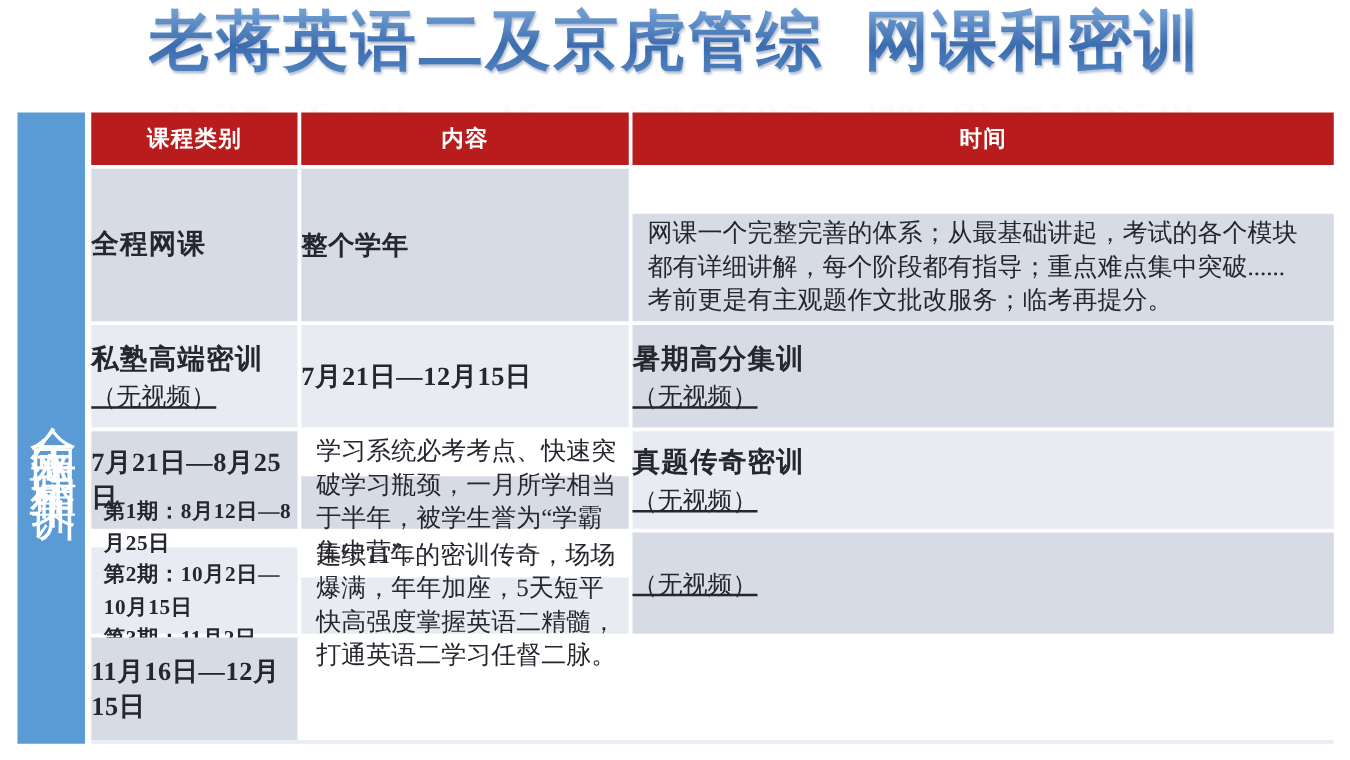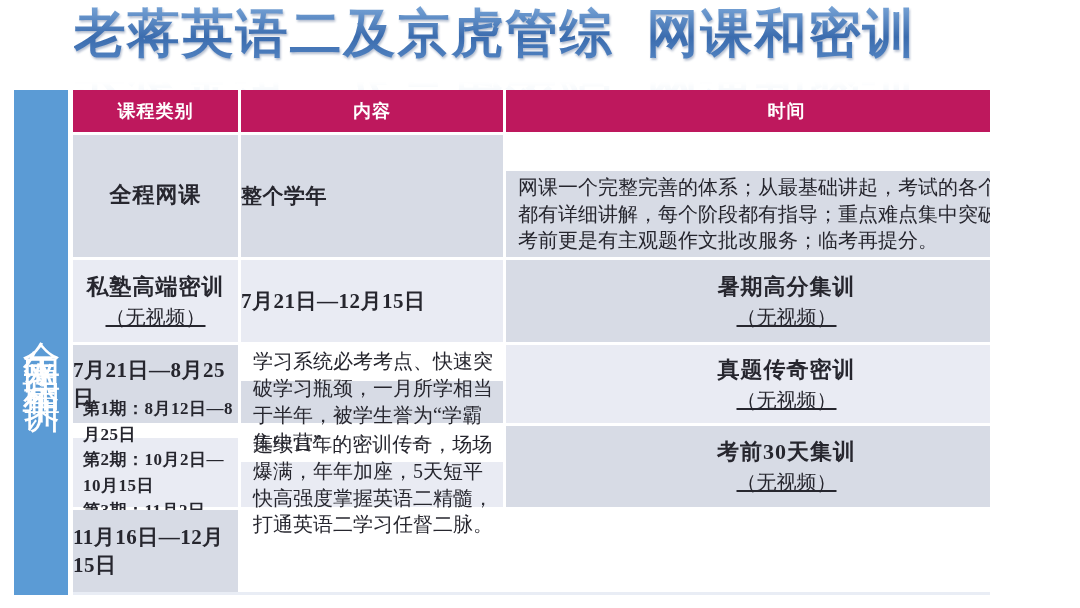--- a/index.html
+++ b/index.html
@@ -1,18 +1,18 @@
 <!DOCTYPE html>
 <html><head>
 <meta charset="utf-8">
 <style>
   * { margin:0; padding:0; box-sizing:border-box; }
   html,body { background:#ffffff; }
   .page {
-    position:relative; width:990px; height:608px;
+    position:relative; width:1080px; height:608px;
     background:#ffffff; overflow:hidden;
     font-family:"Liberation Serif","DejaVu Serif",serif;
     color:#26262e;
   }
 
   
   .title-wrap { position:absolute; top:4px; left:0; right:0; text-align:center; }
   .big-title {
     display:inline-block;
     font-family:"Liberation Sans","DejaVu Sans",sans-serif;
@@ -50,28 +50,28 @@
     flex:1 1 auto;
     display:grid;
     grid-template-columns:165px 262px 1fr;
     grid-template-rows:42px 122px 82px 78px 81px 82px;
     gap:3px;
     background:#ffffff;
     border-bottom:3px solid #e9edf5;
   }
   .cell { display:flex; flex-direction:column; justify-content:center; }
   .hdr {
-    background:#be185d; color:#ffffff; text-align:center;
+    background:#b91c1c; color:#ffffff; text-align:center;
     font-family:"Liberation Sans","DejaVu Sans",sans-serif;
     font-weight:700; font-size:18px; letter-spacing:1px;
   }
   .row-odd  { background:#d7dbe5; }
   .row-even { background:#e9ebf3; }
 
-  .cat { text-align:center; }
+  .cat { text-align:left; }
   .cat-name { font-weight:700; font-size:22px; letter-spacing:1px; }
   .cat-note { font-size:20px; margin-top:2px;text-decoration:underline; }
 
   .time {
     text-align:left; font-size:21px; font-weight:600;
     letter-spacing:0.5px; white-space:pre-line;
   }
   .time-multi {
     font-size:17px; line-height:1.5; text-align:left;
     padding-left:10px; font-weight:700;margin-top:12px;
@@ -129,20 +129,19 @@
       <div class="cell cat row-even">
         <div class="cat-name">真题传奇密训</div>
         <div class="cat-note">（无视频）</div>
       </div>
       <div class="cell time time-multi row-even">第1期：8月12日—8月25日
 第2期：10月2日—10月15日
 第3期：11月2日—11月6日</div>
       <div class="cell content row-even">连续11年的密训传奇，场场爆满，年年加座，5天短平快高强度掌握英语二精髓，打通英语二学习任督二脉。</div>
 
       <div class="cell cat row-odd">
-        <div class="cat-name">考前30天集训</div>
         <div class="cat-note">（无视频）</div>
       </div>
       <div class="cell time row-odd">11月16日—12月15日</div>
 
     </div>
   </div>
 </div>
 
 </body></html>

